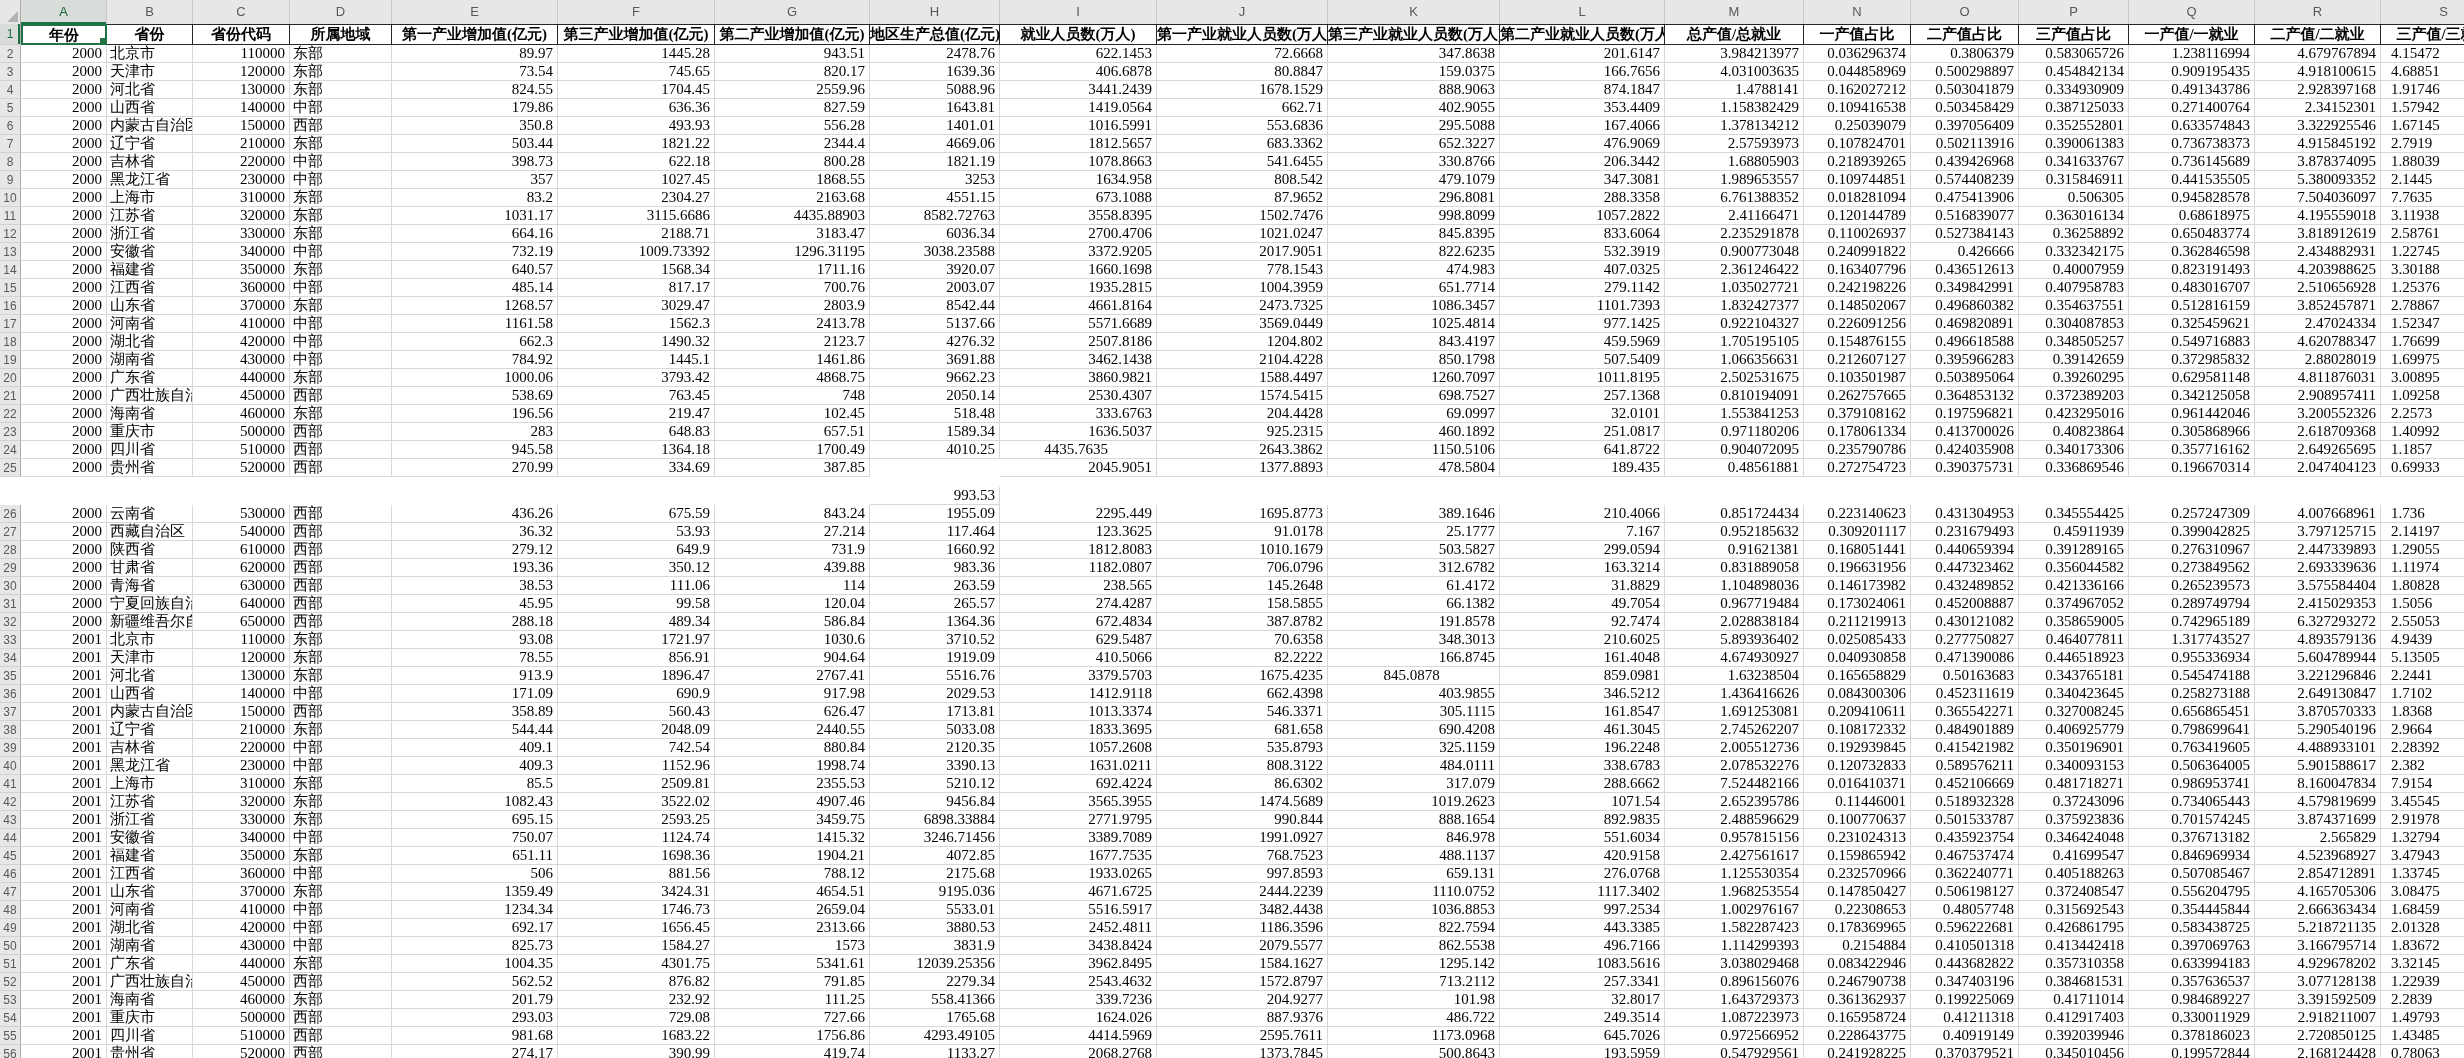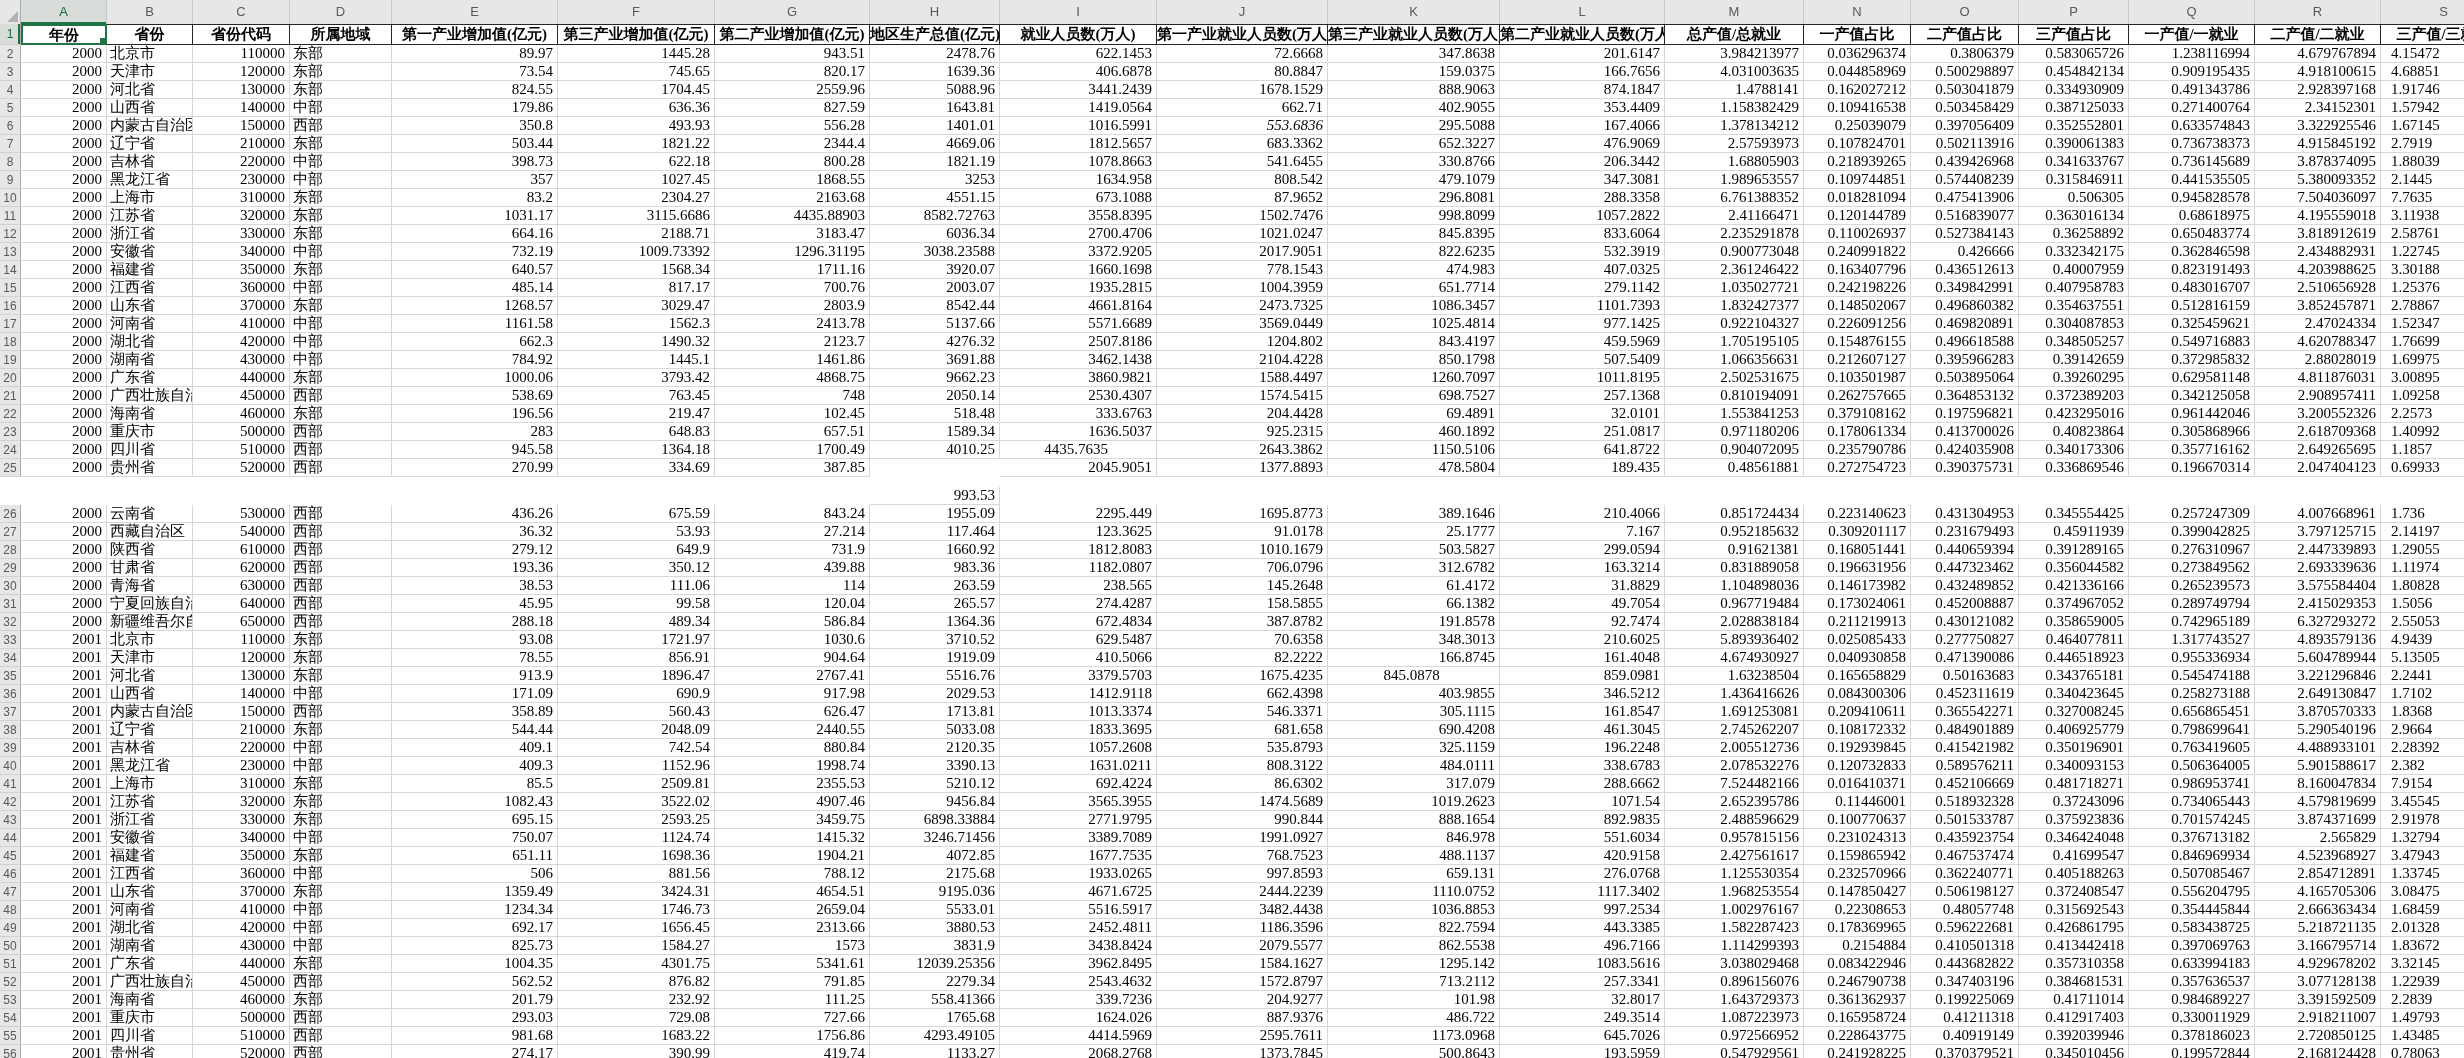--- a/index.html
+++ b/index.html
@@ -181,21 +181,21 @@
       <div class="gutter-cell">6</div>
       <div class="cell num" style="width: 86px;">2000</div>
       <div class="cell txt" style="width: 86px;">内蒙古自治区</div>
       <div class="cell num" style="width: 97px;">150000</div>
       <div class="cell txt" style="width: 102px;">西部</div>
       <div class="cell num" style="width: 166px;">350.8</div>
       <div class="cell num" style="width: 157px;">493.93</div>
       <div class="cell num" style="width: 155px;">556.28</div>
       <div class="cell num" style="width: 130px;">1401.01</div>
       <div class="cell num" style="width: 157px;">1016.5991</div>
-      <div class="cell num" style="width: 171px; font-style: italic;">553.6836</div>
+      <div class="cell num" style="width: 171px;">553.6836</div>
       <div class="cell num" style="width: 172px;">295.5088</div>
       <div class="cell num" style="width: 165px;">167.4066</div>
       <div class="cell num" style="width: 139px;">1.378134212</div>
       <div class="cell num" style="width: 107px;">0.25039079</div>
       <div class="cell num" style="width: 108px;">0.397056409</div>
       <div class="cell num" style="width: 110px;">0.352552801</div>
       <div class="cell num" style="width: 126px;">0.633574843</div>
       <div class="cell num" style="width: 126px;">3.322925546</div>
       <div class="cell scol" style="width: 126px;">1.67145</div>
     </div>
@@ -534,21 +534,21 @@
       <div class="cell num" style="width: 86px;">2000</div>
       <div class="cell txt" style="width: 86px;">海南省</div>
       <div class="cell num" style="width: 97px;">460000</div>
       <div class="cell txt" style="width: 102px;">东部</div>
       <div class="cell num" style="width: 166px;">196.56</div>
       <div class="cell num" style="width: 157px;">219.47</div>
       <div class="cell num" style="width: 155px;">102.45</div>
       <div class="cell num" style="width: 130px;">518.48</div>
       <div class="cell num" style="width: 157px;">333.6763</div>
       <div class="cell num" style="width: 171px;">204.4428</div>
-      <div class="cell num" style="width: 172px;">69.4891</div>
+      <div class="cell num" style="width: 172px;">69.0997</div>
       <div class="cell num" style="width: 165px;">32.0101</div>
       <div class="cell num" style="width: 139px;">1.553841253</div>
       <div class="cell num" style="width: 107px;">0.379108162</div>
       <div class="cell num" style="width: 108px;">0.197596821</div>
       <div class="cell num" style="width: 110px;">0.423295016</div>
       <div class="cell num" style="width: 126px;">0.961442046</div>
       <div class="cell num" style="width: 126px;">3.200552326</div>
       <div class="cell scol" style="width: 126px;">2.2573</div>
     </div>
     <div class="row">

